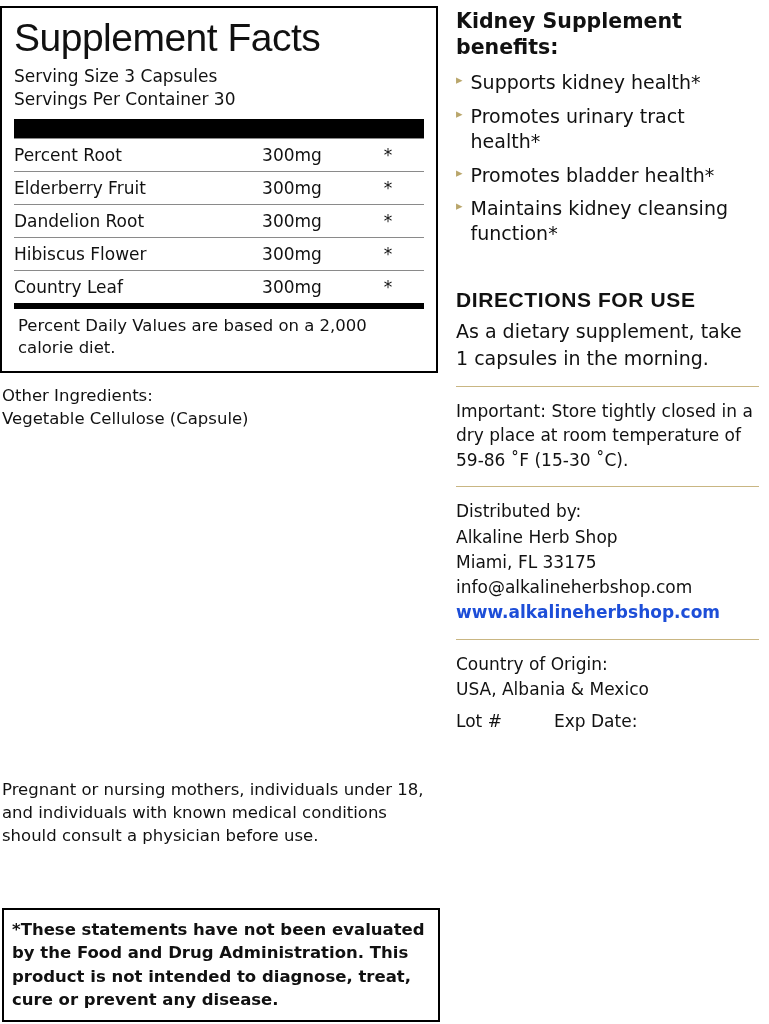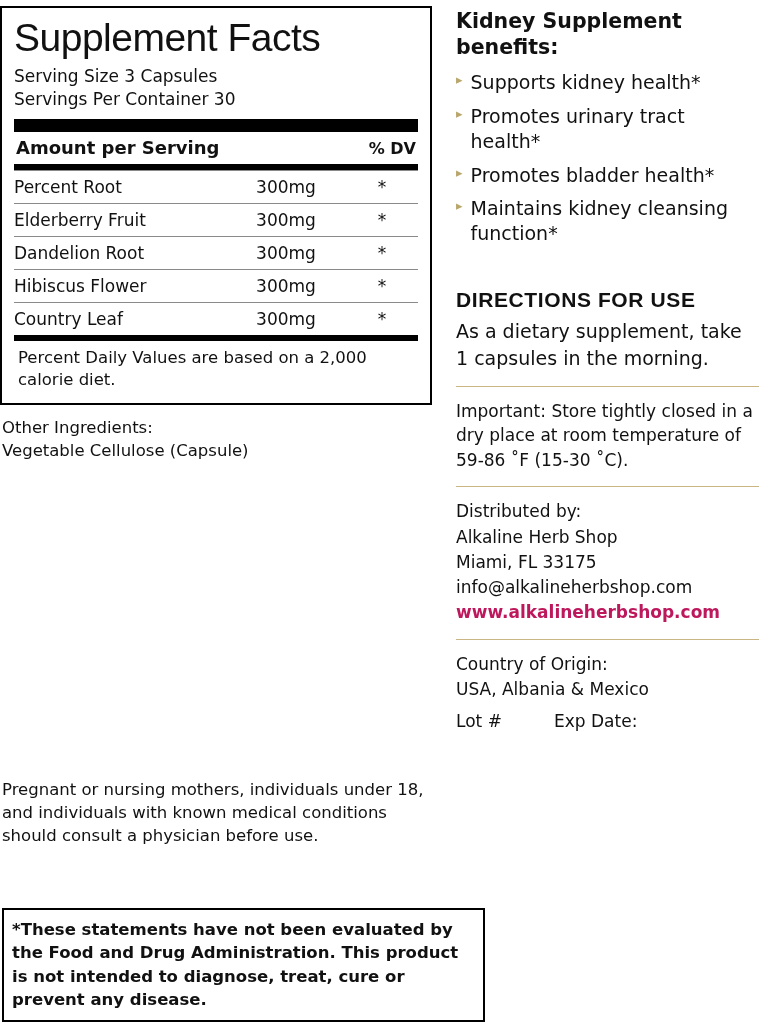--- a/index.html
+++ b/index.html
@@ -27,21 +27,21 @@
 
   
   .left-col {
     width: 452px;
     padding: 6px 0 0 0;
     position: relative;
   }
 
   .sf-panel {
     border: 2px solid #000;
-    margin: 0 20px 0 0;
+    margin: 0 14px 0 0;
     padding: 8px 12px 10px 12px;
     background: #fff;
   }
 
   .sf-title {
     font-size: 39px;
     line-height: 1.0;
     font-weight: normal;
     letter-spacing: -0.5px;
     margin: 2px 0 8px 0;
@@ -109,21 +109,21 @@
     width: 430px;
     font-size: 16.5px;
     line-height: 1.4;
   }
   .warning p { margin: 0; }
 
   .fda-box {
     position: absolute;
     left: 2px;
     top: 908px;
-    width: 483px;
+    width: 438px;
     border: 2px solid #000;
     padding: 8px 8px 8px 8px;
     font-size: 16.5px;
     font-weight: bold;
     line-height: 1.42;
   }
   .fda-box p { margin: 0; }
 
   
   .right-col {
@@ -180,21 +180,21 @@
 
   .block-text {
     font-size: 17px;
     line-height: 1.45;
     margin: 0;
   }
 
   .dist-line { font-size: 17px; line-height: 1.48; }
 
   .website {
-    color: #be185d;
+    color: #1d4ed8;
     font-weight: bold;
     font-size: 17px;
   }
 
   .lot-row {
     display: flex;
     font-size: 17px;
     margin-top: 8px;
   }
   .lot-row .lot { width: 98px; }
@@ -207,24 +207,20 @@
   <div class="left-col">
 
     <div class="sf-panel">
       <div class="sf-title">Supplement Facts</div>
 
       <div class="sf-serving">Serving Size 3 Capsules</div>
       <div class="sf-serving">Servings Per Container 30</div>
 
       <div class="rule-thick"></div>
 
-      <div class="amount-row">
-        <span>Amount per Serving</span>
-        <span class="dv">% DV</span>
-      </div>
 
       <div class="rule-med"></div>
 
       <table class="ingredients">
         <tbody>
           <tr>
             <td class="ing-name">Percent Root</td>
             <td class="ing-amt">300mg</td>
             <td class="ing-dv">*</td>
           </tr>

